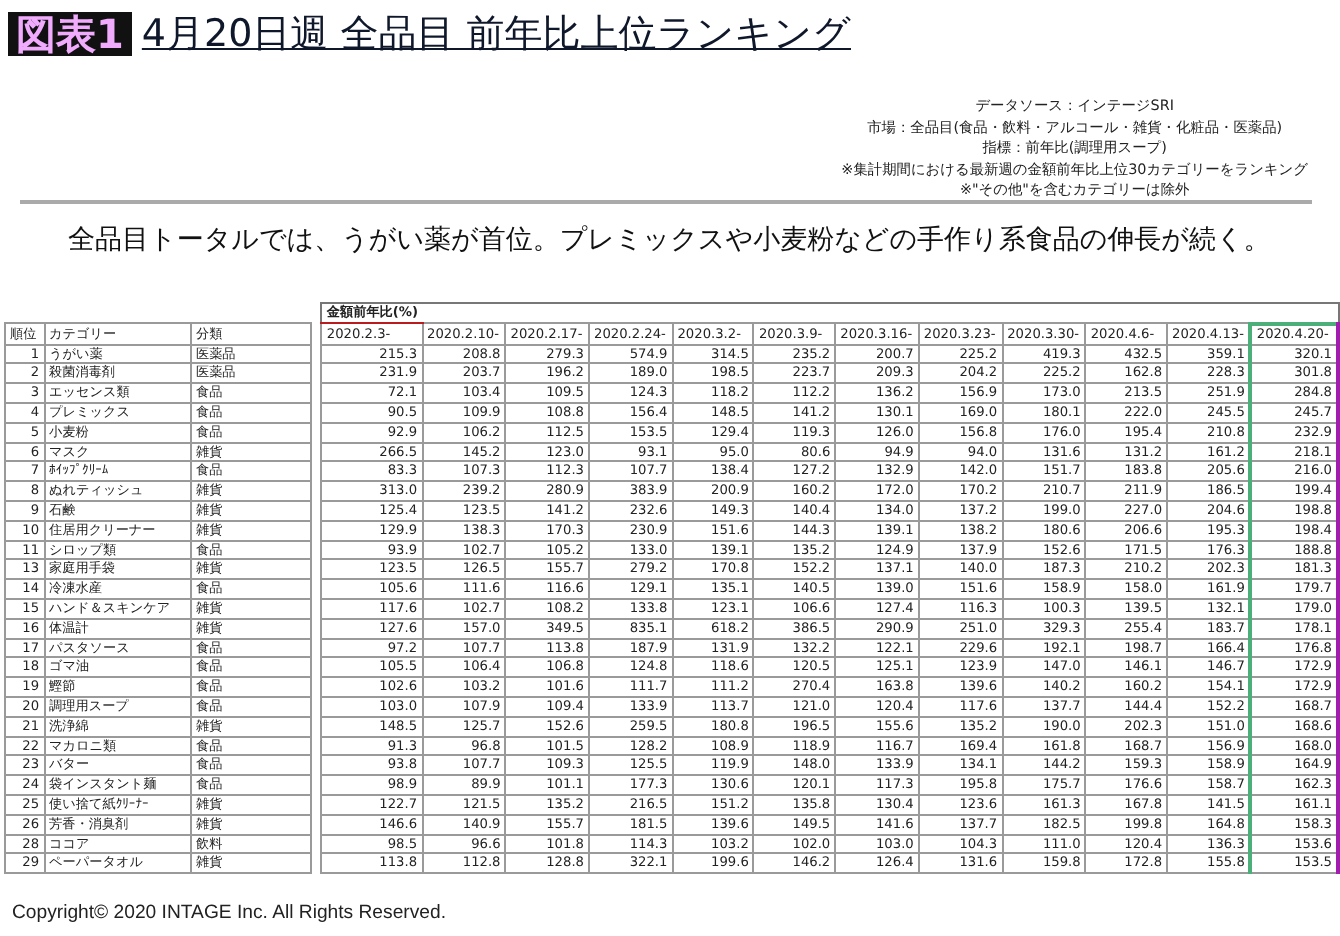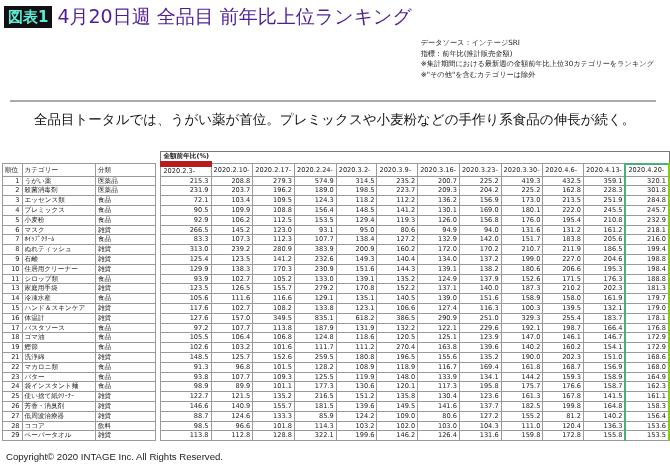--- a/index.html
+++ b/index.html
@@ -1,47 +1,48 @@
 <!DOCTYPE html>
 <html><head>
 <meta charset="utf-8">
 <style>
   html, body { margin:0; padding:0; background:#fff; }
   body { width:670px; height:468px; position:relative; overflow:hidden; font-family:"DejaVu Sans", sans-serif; color:#222; }
   .title-row { position:absolute; left:4px; top:4px; height:26px; display:flex; align-items:center; }
-  .fig-badge { background:#111; color:#5eead4; font-size:15px; font-weight:bold; padding:1px 4px; line-height:20px; margin-right:5px; }
-  .title { font-size:19px; color:#4c1d95; letter-spacing:0px; }
-  .meta { position:absolute; right:16px; top:38px; text-align:left; font-size:7.2px; line-height:10.6px; color:#222; }
+  .fig-badge { background:#111; color:#f0abfc; font-size:20px; font-weight:bold; padding:1px 4px; line-height:20px; margin-right:5px; }
+  .title { font-size:19px; color:#0f172a; letter-spacing:0px;text-decoration:underline; }
+  .meta { position:absolute; right:16px; top:48px; text-align:center; font-size:7.2px; line-height:10.6px; color:#222; }
   .hr { position:absolute; left:10px; right:14px; top:100px; height:2px; background:#aaa; }
   .subtitle { position:absolute; left:34px; top:111px; font-size:13.5px; color:#111; }
   table.rank { position:absolute; left:2px; top:151px; border-collapse:collapse; font-size:6.6px; table-layout:fixed; }
   table.rank td { border:1px solid #9a9a9a; padding:0 2px; height:8.8px; line-height:8.8px; white-space:nowrap; overflow:hidden; }
   table.rank td.num { text-align:right; }
   table.rank td.rk { text-align:right; }
   table.rank td.blank { border:none; }
-  table.rank td.grp { border-left:1px solid #777; border-top:1px solid #777; font-weight:bold; border-right:none; border-bottom:6px solid #b91c1c; }
+  table.rank td.grp { border-left:1px solid #777; border-top:1px solid #777; font-weight:bold; border-right:none; border-bottom:1px solid #b91c1c; }
   table.rank td.grpfill { border-top:1px solid #777; border-right:1px solid #777; border-left:none; border-bottom:1px solid #9a9a9a; }
   table.rank tr.head td { font-weight:normal; }
   table.rank tr.head td.hb { font-weight:normal; }
-  table.rank td.hl { border-left:2px solid #4caf7a; border-right:2px solid #84cc16; }
+  table.rank td.hl { border-left:2px solid #4caf7a; border-right:2px solid #a21caf; }
   table.rank tr.head td.hl { border-top:2px solid #4caf7a; }
   table.rank tr.last td.hl { border-bottom:2px solid #4caf7a; }
   .copyright { position:absolute; left:6px; top:451px; font-size:9.6px; font-family:"Liberation Sans", sans-serif; color:#222; }
 </style>
 </head>
 <body>
 
 <div class="title-row">
   <span class="fig-badge">図表1</span>
   <span class="title">4月20日週 全品目 前年比上位ランキング</span>
 </div>
 
 <div class="meta">
   <div>データソース：インテージSRI</div>
-  <div>指標：前年比(推計販売金額)</div>
+  <div>市場：全品目(食品・飲料・アルコール・雑貨・化粧品・医薬品)</div>
+  <div>指標：前年比(調理用スープ)</div>
   <div>※集計期間における最新週の金額前年比上位30カテゴリーをランキング</div>
   <div>※"その他"を含むカテゴリーは除外</div>
 </div>
 
 <div class="hr"></div>
 
 <div class="subtitle">全品目トータルでは、うがい薬が首位。プレミックスや小麦粉などの手作り系食品の伸長が続く。</div>
 
 <table class="rank">
   <colgroup>
@@ -407,20 +408,38 @@
         <td class="num">111.2</td>
         <td class="num">270.4</td>
         <td class="num">163.8</td>
         <td class="num">139.6</td>
         <td class="num">140.2</td>
         <td class="num">160.2</td>
         <td class="num">154.1</td>
         <td class="num hl">172.9</td>
       </tr>
       <tr>
+        <td class="rk">20</td>
+        <td>調理用スープ</td>
+        <td>食品</td>
+        <td class="blank" style="border-top: none; border-bottom: none;"></td>
+        <td class="num">103.0</td>
+        <td class="num">107.9</td>
+        <td class="num">109.4</td>
+        <td class="num">133.9</td>
+        <td class="num">113.7</td>
+        <td class="num">121.0</td>
+        <td class="num">120.4</td>
+        <td class="num">117.6</td>
+        <td class="num">137.7</td>
+        <td class="num">144.4</td>
+        <td class="num">152.2</td>
+        <td class="num hl">168.7</td>
+      </tr>
+      <tr>
         <td class="rk">21</td>
         <td>洗浄綿</td>
         <td>雑貨</td>
         <td class="blank" style="border-top: none; border-bottom: none;"></td>
         <td class="num">148.5</td>
         <td class="num">125.7</td>
         <td class="num">152.6</td>
         <td class="num">259.5</td>
         <td class="num">180.8</td>
         <td class="num">196.5</td>
@@ -515,38 +534,20 @@
         <td class="num">139.6</td>
         <td class="num">149.5</td>
         <td class="num">141.6</td>
         <td class="num">137.7</td>
         <td class="num">182.5</td>
         <td class="num">199.8</td>
         <td class="num">164.8</td>
         <td class="num hl">158.3</td>
       </tr>
       <tr>
-        <td class="rk">27</td>
-        <td>低周波治療器</td>
-        <td>雑貨</td>
-        <td class="blank" style="border-top: none; border-bottom: none;"></td>
-        <td class="num">88.7</td>
-        <td class="num">124.6</td>
-        <td class="num">133.3</td>
-        <td class="num">85.9</td>
-        <td class="num">124.2</td>
-        <td class="num">109.0</td>
-        <td class="num">80.6</td>
-        <td class="num">127.2</td>
-        <td class="num">155.2</td>
-        <td class="num">81.2</td>
-        <td class="num">140.2</td>
-        <td class="num hl">156.4</td>
-      </tr>
-      <tr>
         <td class="rk">28</td>
         <td>ココア</td>
         <td>飲料</td>
         <td class="blank" style="border-top: none; border-bottom: none;"></td>
         <td class="num">98.5</td>
         <td class="num">96.6</td>
         <td class="num">101.8</td>
         <td class="num">114.3</td>
         <td class="num">103.2</td>
         <td class="num">102.0</td>

